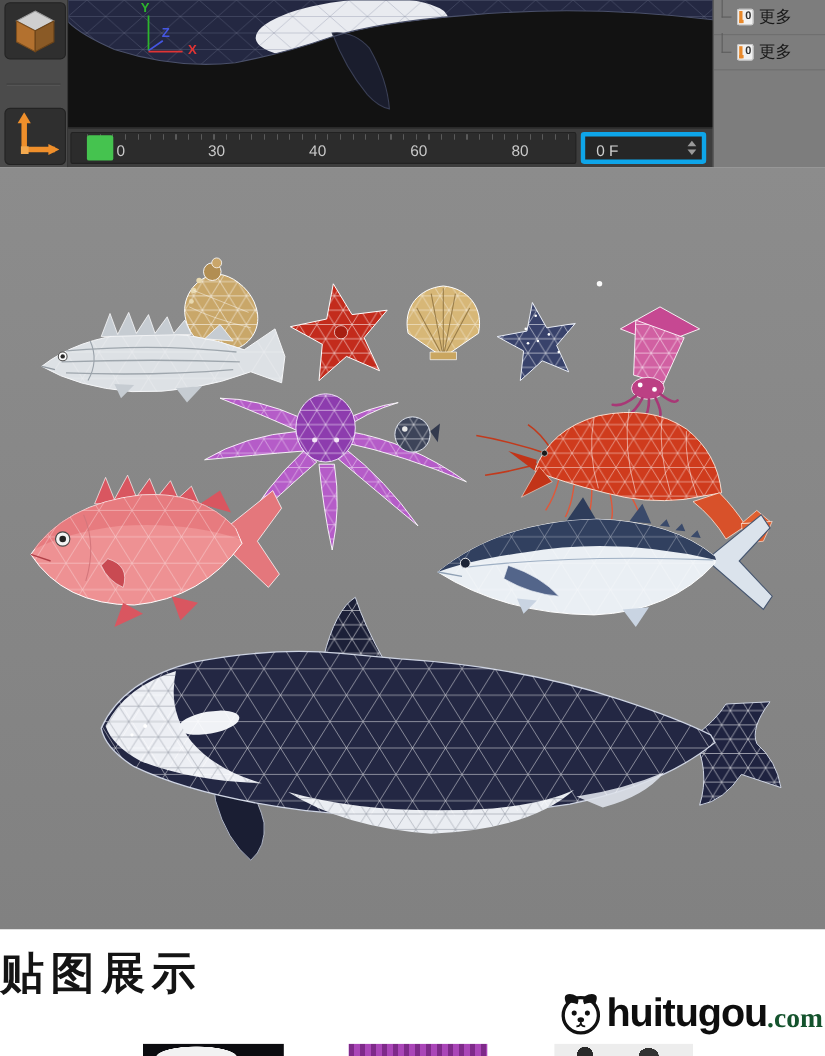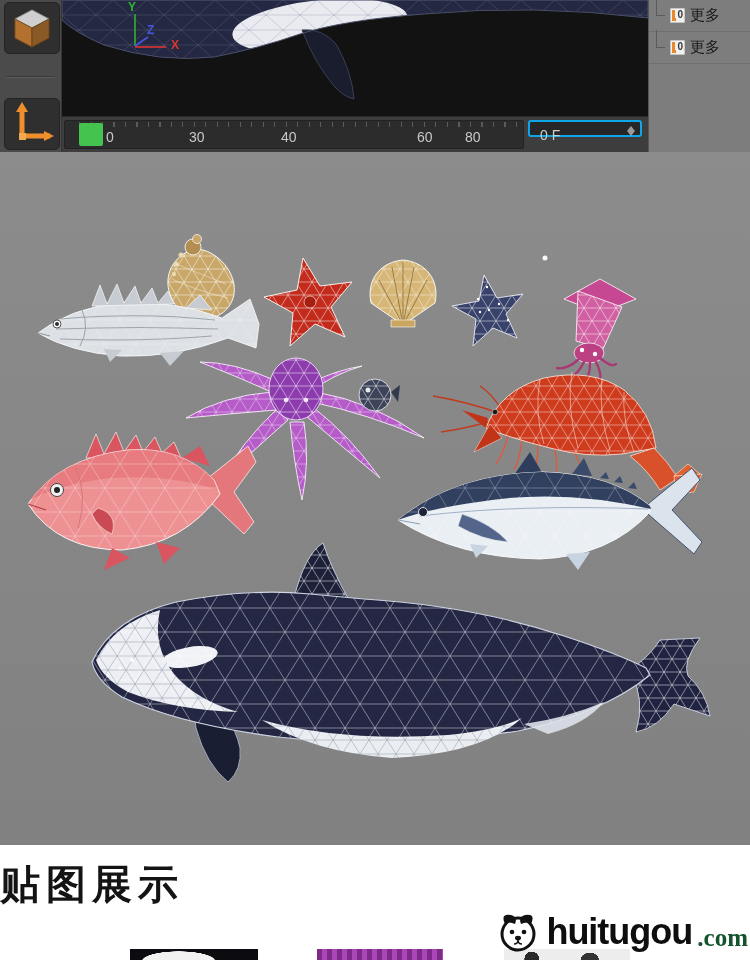--- a/index.html
+++ b/index.html
@@ -20,43 +20,43 @@
   .axl{position:absolute;font-size:12px;font-weight:bold;line-height:12px;}
   .axl-y{color:#2db52d;left:14px;top:1px;}
   .axl-z{color:#4556e2;left:33px;top:24px;}
   .axl-x{color:#e03434;left:57px;top:39px;}
 
   .timeline{position:absolute;left:62px;top:116px;width:586px;height:36px;background:#3d3d3d;border-top:1px solid #2a2a2a;box-sizing:border-box;}
   .ruler{position:absolute;left:2px;top:3px;width:460px;height:29px;background:#2c2c2c;border:1px solid #222;border-radius:2px;box-sizing:border-box;cursor:pointer;}
   .ruler-ticks{position:absolute;left:14px;right:2px;top:1px;height:5px;
     background:repeating-linear-gradient(90deg,#5a5a5a 0 1px,transparent 1px 11.5px);}
   .tick-label{position:absolute;top:8px;font-size:14px;color:#c9c9c9;}
-  .tk0{left:41px;} .tk1{left:124px;} .tk2{left:216px;} .tk3{left:308px;margin-left:44px;} .tk4{left:400px;}
+  .tk0{left:41px;} .tk1{left:124px;} .tk2{left:216px;} .tk3{left:308px;} .tk4{left:400px;}
   .playhead{position:absolute;left:14px;top:2px;width:24px;height:23px;background:#45c34f;border-radius:2px;cursor:ew-resize;}
-  .frame-field{position:absolute;left:466px;top:3px;width:114px;height:17px;background:#262626;border:2px solid #0ea5e9;border-radius:3px;box-sizing:border-box;color:#cfcfcf;font-size:14px;line-height:26px;padding-left:10px;cursor:text;}
+  .frame-field{position:absolute;left:466px;top:3px;width:114px;height:29px;background:#262626;border:4px solid #0ea5e9;border-radius:3px;box-sizing:border-box;color:#cfcfcf;font-size:14px;line-height:26px;padding-left:10px;cursor:text;}
   .spinner{position:absolute;right:3px;top:4px;bottom:4px;width:13px;display:flex;flex-direction:column;justify-content:space-between;align-items:center;cursor:pointer;}
   .spin-up{width:0;height:0;border-left:4px solid transparent;border-right:4px solid transparent;border-bottom:5px solid #9a9a9a;}
   .spin-down{width:0;height:0;border-left:4px solid transparent;border-right:4px solid transparent;border-top:5px solid #9a9a9a;}
 
   .rpanel{position:absolute;left:648px;top:0;width:102px;height:152px;background:#7d7d7d;border-left:1px solid #585858;box-sizing:border-box;}
   .rrow{position:relative;height:31px;display:flex;align-items:center;padding-left:21px;gap:5px;border-bottom:1px solid #6e6e6e;cursor:pointer;}
   .rrow::before{content:"";position:absolute;left:7px;top:-2px;width:8px;height:17px;border-left:1px solid #5c5c5c;border-bottom:1px solid #5c5c5c;}
   .li-icon{width:15px;height:15px;background:#f1f1f1;border-radius:2px;position:relative;box-shadow:inset 0 0 0 1px #c6c6c6;flex:0 0 auto;}
   .li-icon::before{content:"";position:absolute;left:2px;top:2px;bottom:2px;width:4px;border-left:3px solid #e8882a;border-bottom:3px solid #e8882a;box-sizing:border-box;}
   .li-glyph{position:absolute;right:2px;top:1px;font-size:10px;font-weight:bold;color:#333;}
   .rrow .lbl{font-size:15px;color:#191919;text-align:center;}
 
   
   .render{position:absolute;left:0;top:152px;width:750px;height:693px;background:linear-gradient(180deg,#8c8c8c,#818181);}
   .render svg{position:absolute;left:0;top:0;width:750px;height:693px;}
 
   
   .texsec{position:absolute;left:0;top:845px;width:750px;height:115px;background:#fff;}
   .heading{padding-top:12px;text-align:left;font-size:40px;font-weight:700;letter-spacing:6px;color:#141414;}
-  .logo{position:absolute;right:2px;bottom:5px;display:flex;align-items:center;gap:5px;z-index:5;}
+  .logo{position:absolute;right:2px;bottom:16px;display:flex;align-items:center;gap:0;z-index:5;}
   .brand{font-size:36px;font-weight:800;color:#0e0e0e;letter-spacing:-1px;}
   .tld{font-size:25px;font-weight:700;color:#14532d;align-self:flex-end;padding-bottom:3px;font-family:Liberation Serif, serif;}
   .thumb{position:absolute;bottom:0;height:11px;}
   .th1{left:130px;width:128px;background:radial-gradient(60px 16px at 38% 110%,#f2f2f2 60%,rgba(0,0,0,0) 62%),#0c0c10;}
   .th2{left:317px;width:126px;background:repeating-linear-gradient(90deg,#7e2a89 0 5px,#aa46b8 5px 10px);}
   .th3{left:504px;width:126px;background:radial-gradient(8px 8px at 22% 90%,#2a2a2a 90%,rgba(0,0,0,0) 92%),radial-gradient(10px 8px at 68% 100%,#333 90%,rgba(0,0,0,0) 92%),#ededed;}
 </style>
 </head>
 <body>
 

